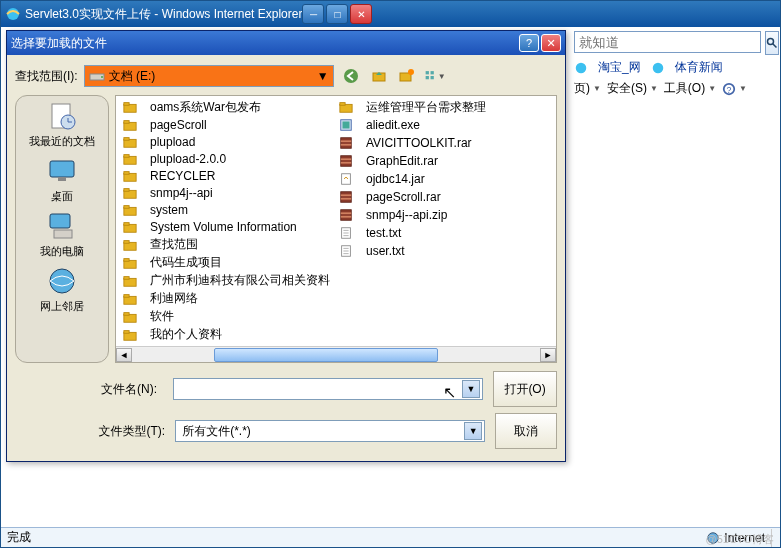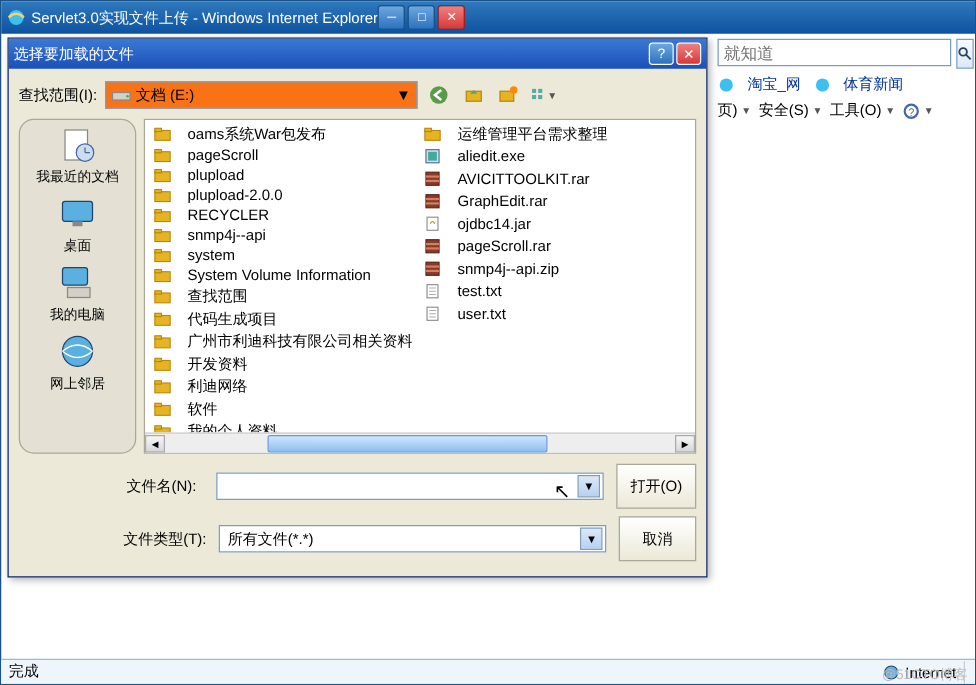--- a/index.html
+++ b/index.html
@@ -337,29 +337,20 @@
                 </span>
                 <span>广州市利迪科技有限公司相关资料</span>
               </div>
               <div class="file-item">
                 <span class="fi-icon">
                   <svg width="14" height="14" viewBox="0 0 16 16">
                     <rect x="1" y="5" width="14" height="9" fill="#e6b422" stroke="#b8860b"></rect>
                     <rect x="1" y="3" width="6" height="3" fill="#e6b422" stroke="#b8860b"></rect>
                   </svg>
                 </span>
-                <span>开发资料</span>
-              </div>
-              <div class="file-item">
-                <span class="fi-icon">
-                  <svg width="14" height="14" viewBox="0 0 16 16">
-                    <rect x="1" y="5" width="14" height="9" fill="#e6b422" stroke="#b8860b"></rect>
-                    <rect x="1" y="3" width="6" height="3" fill="#e6b422" stroke="#b8860b"></rect>
-                  </svg>
-                </span>
                 <span>利迪网络</span>
               </div>
               <div class="file-item">
                 <span class="fi-icon">
                   <svg width="14" height="14" viewBox="0 0 16 16">
                     <rect x="1" y="5" width="14" height="9" fill="#e6b422" stroke="#b8860b"></rect>
                     <rect x="1" y="3" width="6" height="3" fill="#e6b422" stroke="#b8860b"></rect>
                   </svg>
                 </span>
                 <span>软件</span>

